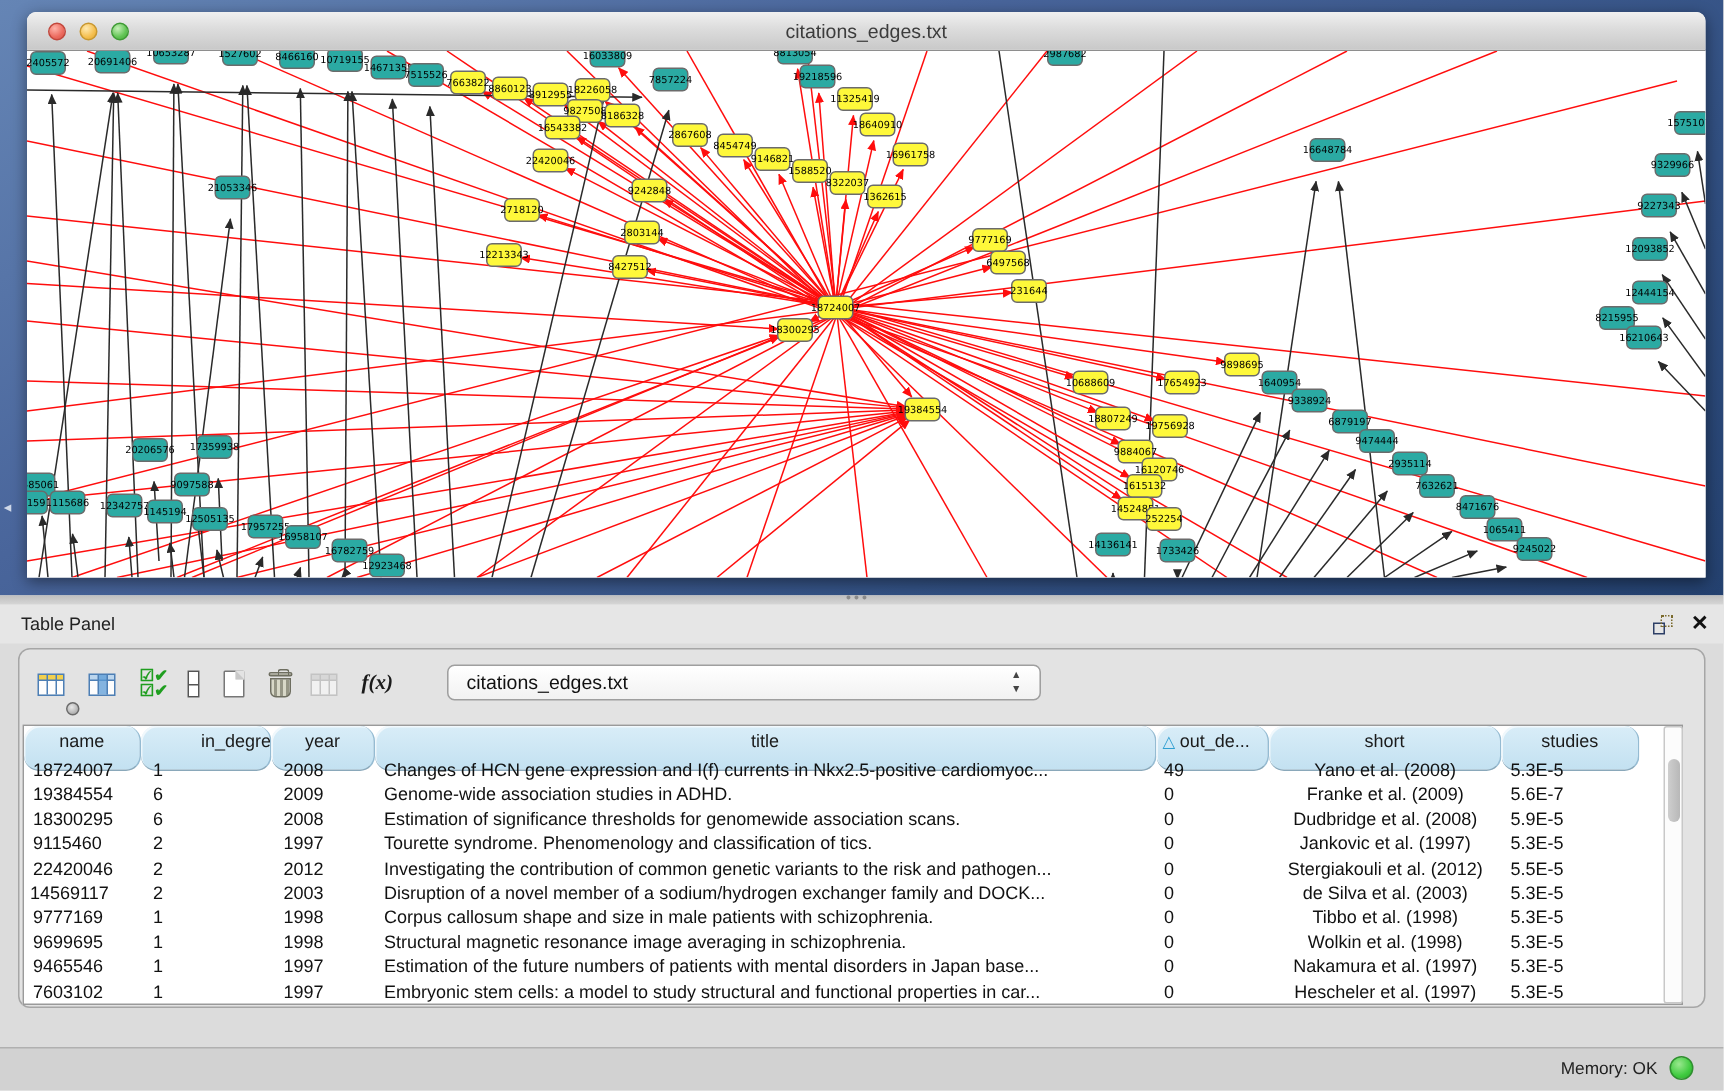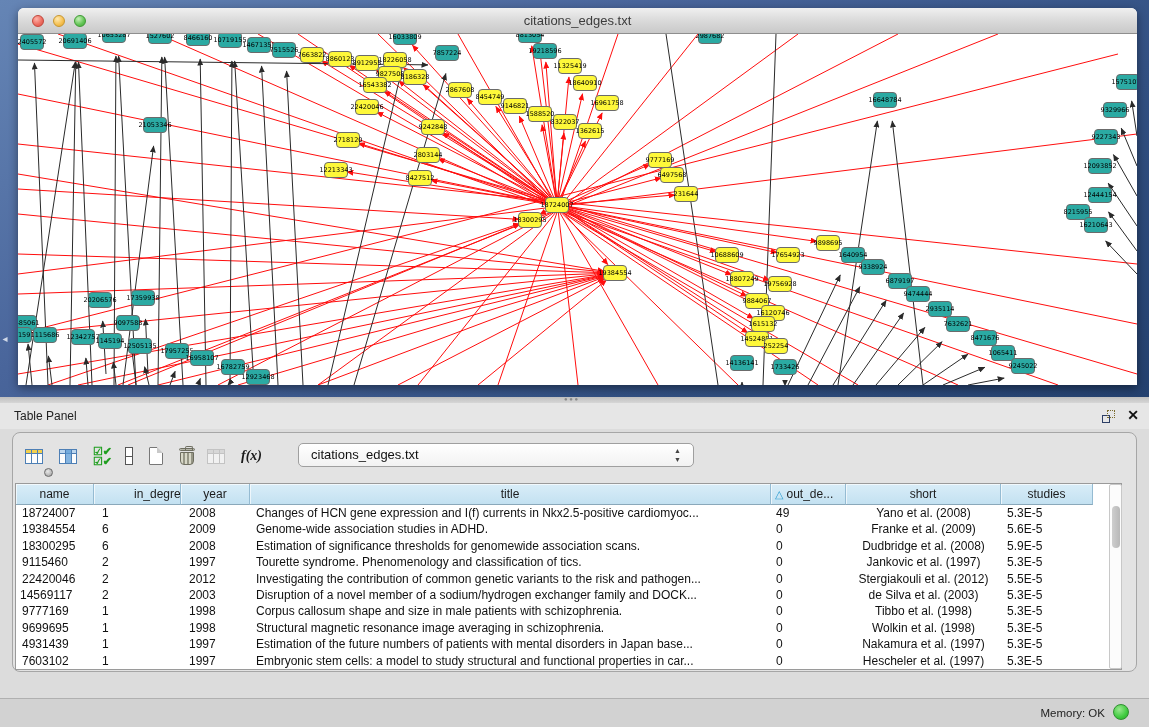--- a/index.html
+++ b/index.html
@@ -67,23 +67,23 @@
   .grid-ic.disabled::after { background:#a9a9a9; box-shadow:6px 0 0 #a9a9a9; }
   .fx-ic { font-family:"Liberation Serif", serif; font-style:italic; font-weight:bold; font-size:14px; color:#1a1a1a; }
   .combo { position:absolute; left:279px; top:-2px; width:396px; height:24px; background:linear-gradient(#ffffff,#f2f2f2);
     border:1px solid #9f9f9f; border-radius:5px; font-size:13px; color:#111; line-height:22px; padding-left:12px; cursor:pointer;
     box-shadow:inset 0 1px 0 #fff; }
   .combo .spinner { position:absolute; right:12px; top:2px; font-size:7px; color:#444; line-height:9px; text-align:center; }
 
   
   .tablewrap { position:absolute; left:2px; top:50px; width:1107px; height:187px; background:#ffffff; border:1px solid #9a9a9a; overflow:hidden; }
   .thead { position:absolute; left:0; top:0; height:21px; display:flex; }
-  .th { height:21px; background:linear-gradient(#d9edf8,#c3e1f1); border-right:1px solid #95bbd2; border-bottom:1px solid #8aa8ba;
+  .th { height:30px; background:linear-gradient(#d9edf8,#c3e1f1); border-right:1px solid #95bbd2; border-bottom:1px solid #8aa8ba;
     font-size:12px; color:#1b1b1b; text-align:center; line-height:20px; overflow:hidden; white-space:nowrap; cursor:pointer;
-    box-shadow:inset 1px 1px 0 rgba(255,255,255,.65); }
+    box-shadow:inset 1px 1px 0 rgba(255,255,255,.65);border-radius:10px; }
   .th.sorted { text-align:left; padding-left:4px; }
   .sort-tri { color:#2e9ed1; font-size:11px; }
   .tbody { position:absolute; left:0; top:21px; }
   .tr { display:flex; height:16.4px; cursor:default; }
   .td { font-size:12px; color:#111; line-height:16.4px; white-space:nowrap; overflow:hidden; }
   .scrollbar { position:absolute; right:14px; top:51px; width:13px; height:185px; background:#fcfcfc; border:1px solid #c8c8c8; border-radius:2px; }
   .scroll-thumb { position:absolute; left:1.5px; top:21px; width:8px; height:42px; background:linear-gradient(90deg,#cecece,#b8b8b8); border-radius:5px; cursor:pointer; }
 
   
   .tabs { position:absolute; left:0; top:278px; width:100%; height:20px; text-align:center; }
@@ -658,21 +658,21 @@
               <div class="td" style="width: 155px; text-align: center;">Yano et al. (2008)</div>
               <div class="td" style="width: 92px; text-align: left; padding-left: 6px;">5.3E-5</div>
             </div>
             <div class="tr">
               <div class="td" style="width: 78px; text-align: left; padding-left: 6px;">19384554</div>
               <div class="td" style="width: 87px; text-align: left; padding-left: 8px;">6</div>
               <div class="td" style="width: 69px; text-align: left; padding-left: 8px;">2009</div>
               <div class="td" style="width: 521px; text-align: left; padding-left: 6px;">Genome-wide association studies in ADHD.</div>
               <div class="td" style="width: 75px; text-align: left; padding-left: 5px;">0</div>
               <div class="td" style="width: 155px; text-align: center;">Franke et al. (2009)</div>
-              <div class="td" style="width: 92px; text-align: left; padding-left: 6px;">5.6E-5</div>
+              <div class="td" style="width: 92px; text-align: left; padding-left: 6px;">5.6E-7</div>
             </div>
             <div class="tr">
               <div class="td" style="width: 78px; text-align: left; padding-left: 6px;">18300295</div>
               <div class="td" style="width: 87px; text-align: left; padding-left: 8px;">6</div>
               <div class="td" style="width: 69px; text-align: left; padding-left: 8px;">2008</div>
               <div class="td" style="width: 521px; text-align: left; padding-left: 6px;">Estimation of significance thresholds for genomewide association scans.</div>
               <div class="td" style="width: 75px; text-align: left; padding-left: 5px;">0</div>
               <div class="td" style="width: 155px; text-align: center;">Dudbridge et al. (2008)</div>
               <div class="td" style="width: 92px; text-align: left; padding-left: 6px;">5.9E-5</div>
             </div>
@@ -715,21 +715,21 @@
             <div class="tr">
               <div class="td" style="width: 78px; text-align: left; padding-left: 6px;">9699695</div>
               <div class="td" style="width: 87px; text-align: left; padding-left: 8px;">1</div>
               <div class="td" style="width: 69px; text-align: left; padding-left: 8px;">1998</div>
               <div class="td" style="width: 521px; text-align: left; padding-left: 6px;">Structural magnetic resonance image averaging in schizophrenia.</div>
               <div class="td" style="width: 75px; text-align: left; padding-left: 5px;">0</div>
               <div class="td" style="width: 155px; text-align: center;">Wolkin et al. (1998)</div>
               <div class="td" style="width: 92px; text-align: left; padding-left: 6px;">5.3E-5</div>
             </div>
             <div class="tr">
-              <div class="td" style="width: 78px; text-align: left; padding-left: 6px;">4931439</div>
+              <div class="td" style="width: 78px; text-align: left; padding-left: 6px;">9465546</div>
               <div class="td" style="width: 87px; text-align: left; padding-left: 8px;">1</div>
               <div class="td" style="width: 69px; text-align: left; padding-left: 8px;">1997</div>
               <div class="td" style="width: 521px; text-align: left; padding-left: 6px;">Estimation of the future numbers of patients with mental disorders in Japan base...</div>
               <div class="td" style="width: 75px; text-align: left; padding-left: 5px;">0</div>
               <div class="td" style="width: 155px; text-align: center;">Nakamura et al. (1997)</div>
               <div class="td" style="width: 92px; text-align: left; padding-left: 6px;">5.3E-5</div>
             </div>
             <div class="tr">
               <div class="td" style="width: 78px; text-align: left; padding-left: 6px;">7603102</div>
               <div class="td" style="width: 87px; text-align: left; padding-left: 8px;">1</div>

